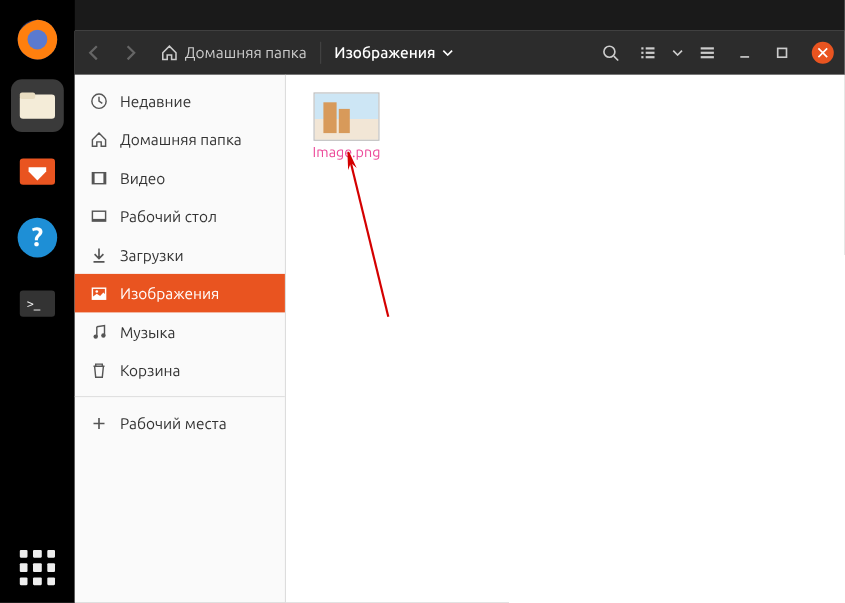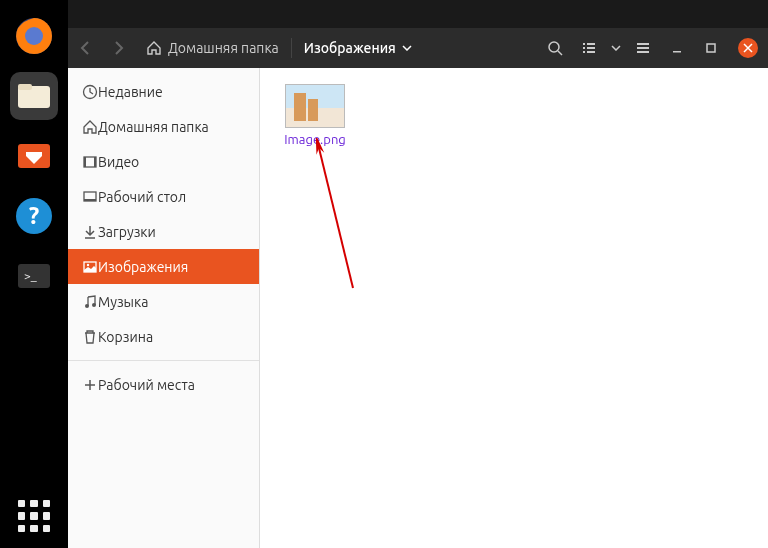--- a/index.html
+++ b/index.html
@@ -14,30 +14,30 @@
   .titlebar { height: 40px; background: #2c2c2c; display: flex; align-items: center; color: #ccc; font-size: 14px; }
   .tb-btn { width: 34px; height: 40px; display: flex; align-items: center; justify-content: center; color: #ccc; }
   .tb-btn.disabled { color: #666; }
   .crumb { display: flex; align-items: center; gap: 6px; padding: 0 10px; }
   .crumb-sep { width: 1px; height: 20px; background: #444; margin: 0 2px; }
   .crumb.active { color: #fff; font-weight: 500; }
   .tb-spacer { flex: 1; }
   .win-close { width: 20px; height: 20px; border-radius: 50%; background: #e95420; display: flex; align-items: center; justify-content: center; margin: 0 10px; }
   .body { flex: 1; display: flex; }
   .sidebar { width: 192px; background: #fafafa; border-right: 1px solid #ddd; padding-top: 6px; }
-  .sb-item { height: 35px; display: flex; align-items: center; gap: 0; padding: 0 14px; font-size: 14px; color: #333; }
+  .sb-item { height: 35px; display: flex; align-items: center; gap: 11px; padding: 0 14px; font-size: 14px; color: #333; }
   .sb-item.active { background: #e95420; color: #fff; }
   .sb-item svg { flex-shrink: 0; }
   .sb-divider { height: 1px; background: #e0e0e0; margin: 6px 0; }
   .content { flex: 1; background: #fff; padding: 16px; position: relative; }
   .file { width: 78px; display: flex; flex-direction: column; align-items: center; gap: 4px; }
   .thumb { width: 60px; height: 44px; border: 1px solid #bbb; background: linear-gradient(180deg,#cde6f5 0%,#cde6f5 55%,#f2e6d6 55%,#f2e6d6 100%); position: relative; }
   .thumb::before { content:""; position:absolute; left:8px; top:8px; width:12px; height:28px; background:#d89a5a; }
   .thumb::after { content:""; position:absolute; left:22px; top:14px; width:10px; height:22px; background:#d89a5a; }
-  .fname { font-size: 13px; color: #6d28d9; }
+  .fname { font-size: 13px; color: #ec4899; }
   .arrow { position: absolute; left: 48px; top: 70px; pointer-events: none; }
 </style>
 </head>
 <body>
 
 <div class="dock">
   <div class="dock-item">
     <svg width="40" height="40" viewBox="0 0 40 40">
         <circle cx="20" cy="20" r="18" fill="#2a3a6a"></circle>
         <path d="M20 2 A18 18 0 0 1 38 20 A18 18 0 0 1 20 38 A18 18 0 0 1 4 12 Q10 4 20 2" fill="#ff7f0e"></path>

